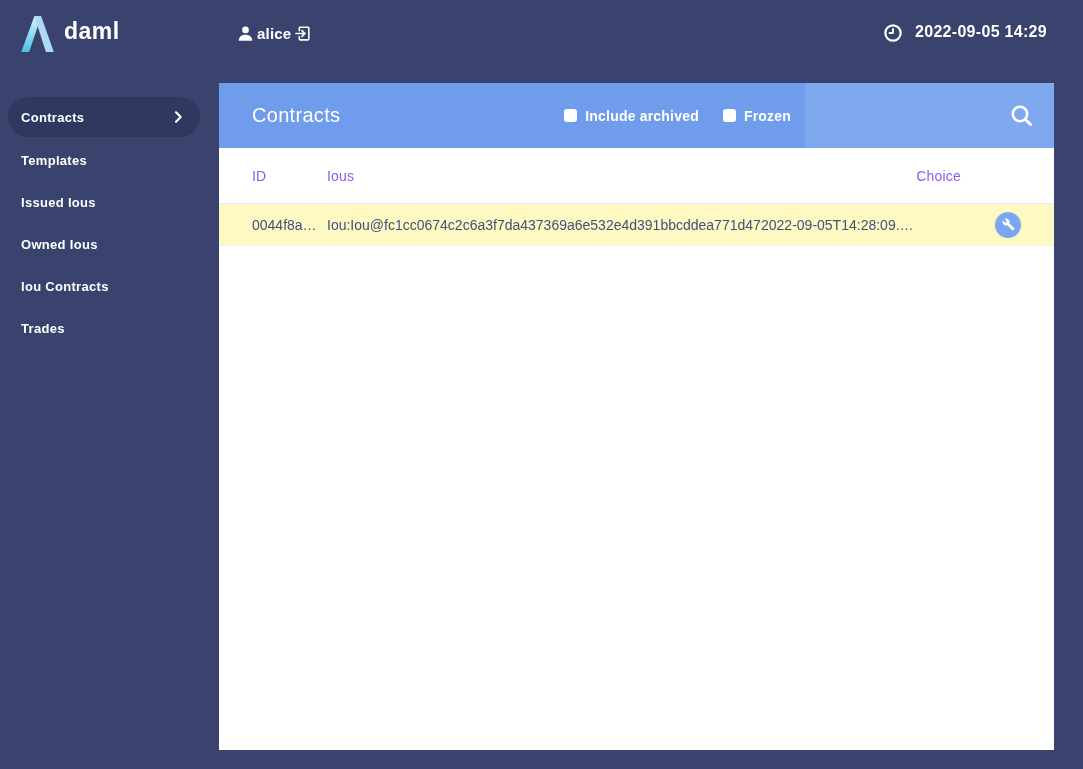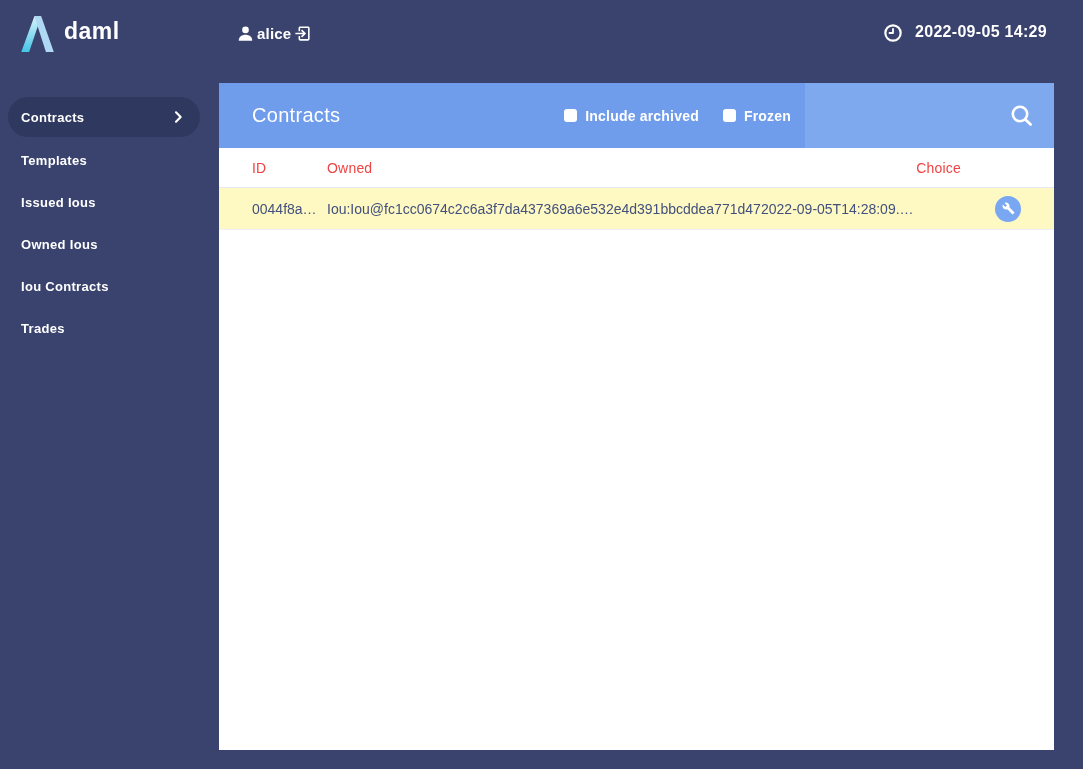--- a/index.html
+++ b/index.html
@@ -53,21 +53,21 @@
   }
   .search-input {
     flex: 1; height: 100%; background: transparent; border: none; outline: none;
     color: #ffffff; font-size: 16px; padding-left: 16px; font-family: inherit;
   }
   .search-icon { width: 28px; height: 28px; margin-right: 18px; flex: none; }
 
   .table-grid { display: grid; grid-template-columns: 75px 1fr 200px 60px; padding: 0 33px; align-items: center; }
 
   .table-header {
-    height: 40px; flex: none; color: #ef4444; font-size: 14px; letter-spacing: 0.2px;
+    height: 56px; flex: none; color: #8b5cf6; font-size: 14px; letter-spacing: 0.2px;
     border-bottom: 1px solid #e4e9f3;
   }
   .th { cursor: pointer; }
   .th.right { justify-self: end; }
 
   .table-row {
     height: 42px; flex: none; background: #fef9c3; border-bottom: 1px solid #eef1f8;
     color: #42507c; font-size: 14px; cursor: pointer;
   }
   .cell-template { white-space: nowrap; overflow: hidden; padding-right: 10px; }
@@ -156,21 +156,21 @@
       <input class="search-input" type="text" value="" style="">
       <svg class="search-icon" viewBox="0 0 28 28">
         <circle cx="12" cy="12" r="7.2" fill="none" stroke="#ffffff" stroke-width="2.6"></circle>
         <path d="M17.4 17.4l5.2 5.2" fill="none" stroke="#ffffff" stroke-width="2.8" stroke-linecap="round"></path>
       </svg>
     </div>
   </div>
 
   <div class="table-grid table-header">
     <span class="th">ID</span>
-    <span class="th">Owned</span>
+    <span class="th">Ious</span>
     <span class="th right">Choice</span>
   </div>
 
   <div class="table-grid table-row">
     <span class="cell-id">0044f8a…</span>
     <span class="cell-template">Iou:Iou@fc1cc0674c2c6a3f7da437369a6e532e4d391bbcddea771d47f…</span>
     <span class="cell-time">2022-09-05T14:28:09.…</span>
     <span class="cell-choice">
       <button class="choice-btn">
         <svg class="wrench-svg" viewBox="0 0 24 24">

